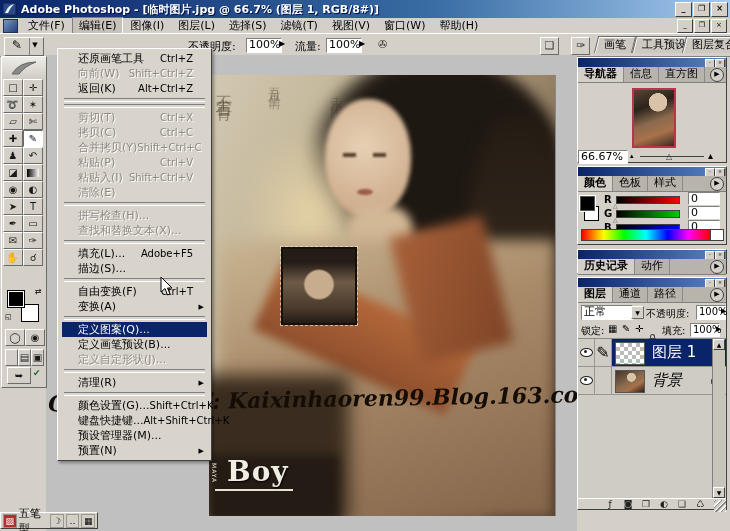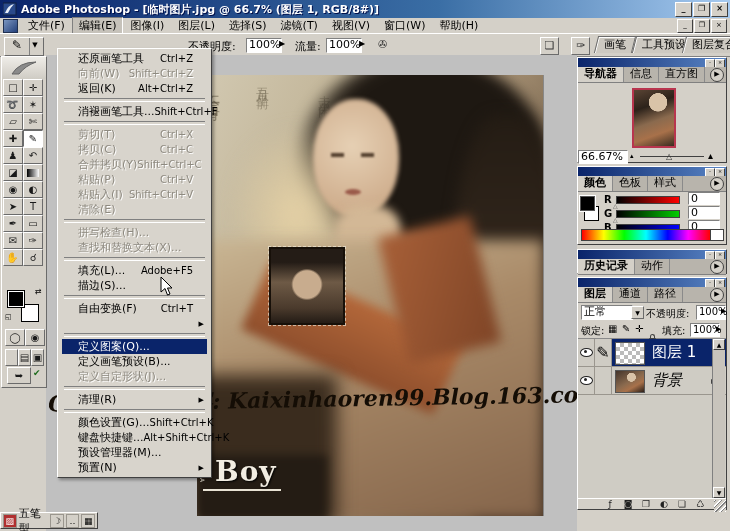--- a/index.html
+++ b/index.html
@@ -109,21 +109,21 @@
   .lockicon::before{content:"";position:absolute;left:1px;top:-4px;width:3px;height:4px;
      border:1px solid #444;border-bottom:none;border-radius:3px 3px 0 0}
   .lbtn{width:16px;height:12px;font-size:9px;line-height:11px;text-align:center;color:#222}
   .grip{position:absolute;right:0;bottom:0;width:12px;height:12px;
     background:repeating-linear-gradient(135deg,#fff 0 1px,#808080 1px 2px,#d4d0c8 2px 4px)}
   .sbar{position:absolute;right:1px;width:12px;background:#c8c4bc;border-left:1px solid #808080}
   .sarr{position:absolute;right:0;width:12px;height:11px;background:#d4d0c8;border:1px solid;
     border-color:#fff #404040 #404040 #fff;font-size:6px;line-height:9px;text-align:center;box-sizing:border-box}
   
   #workspace{left:46px;top:55px;width:531px;height:476px;background:#c0c0c0;overflow:hidden}
-  #photo{position:absolute;left:151px;top:20px;width:346px;height:441px;overflow:hidden;
+  #photo{position:absolute;left:163px;top:20px;width:346px;height:441px;overflow:hidden;
     background:linear-gradient(115deg,#d2c9b2,#c2b598 28%,#a89376 55%,#6e5a44 78%,#433527);
     border-right:1px solid #888}
   .blob{position:absolute;filter:blur(7px)}
   .callig{position:absolute;writing-mode:vertical-rl;font-family:"DejaVu Serif",serif;
     color:rgba(86,76,56,.55);letter-spacing:3px}
   #inset{position:absolute;left:72px;top:172px;width:72px;height:74px;
     border:2px solid #171009;outline:1px dashed rgba(240,235,220,.65);
     background:
       radial-gradient(circle at 50% 48%,#c8ac8e 0 26%,transparent 30%),
       linear-gradient(180deg,#241c16 18%,#6e5a46 45%,#4a3a2c 80%,#241c16)}
@@ -444,24 +444,20 @@
       </div>
       <div class="mi dis">
         <span class="ml">向前(W)</span>
         <span class="ms">Shift+Ctrl+Z</span>
       </div>
       <div class="mi">
         <span class="ml">返回(K)</span>
         <span class="ms">Alt+Ctrl+Z</span>
       </div>
       <div class="msep"></div>
-      <div class="mi">
-        <span class="ml">消褪画笔工具...</span>
-        <span class="ms">Shift+Ctrl+F</span>
-      </div>
       <div class="msep"></div>
       <div class="mi dis">
         <span class="ml">剪切(T)</span>
         <span class="ms">Ctrl+X</span>
       </div>
       <div class="mi dis">
         <span class="ml">拷贝(C)</span>
         <span class="ms">Ctrl+C</span>
       </div>
       <div class="mi dis">
@@ -497,20 +493,21 @@
       <div class="mi">
         <span class="ml">描边(S)...</span>
         <span class="ms"></span>
       </div>
       <div class="msep"></div>
       <div class="mi">
         <span class="ml">自由变换(F)</span>
         <span class="ms">Ctrl+T</span>
       </div>
       <div class="mi">
+        <span class="ml">变换(A)</span>
         <span class="ms"></span>
         <span class="marr">▶</span>
       </div>
       <div class="msep"></div>
       <div class="mi hi">
         <span class="ml">定义图案(Q)...</span>
         <span class="ms"></span>
       </div>
       <div class="mi">
         <span class="ml">定义画笔预设(B)...</span>

